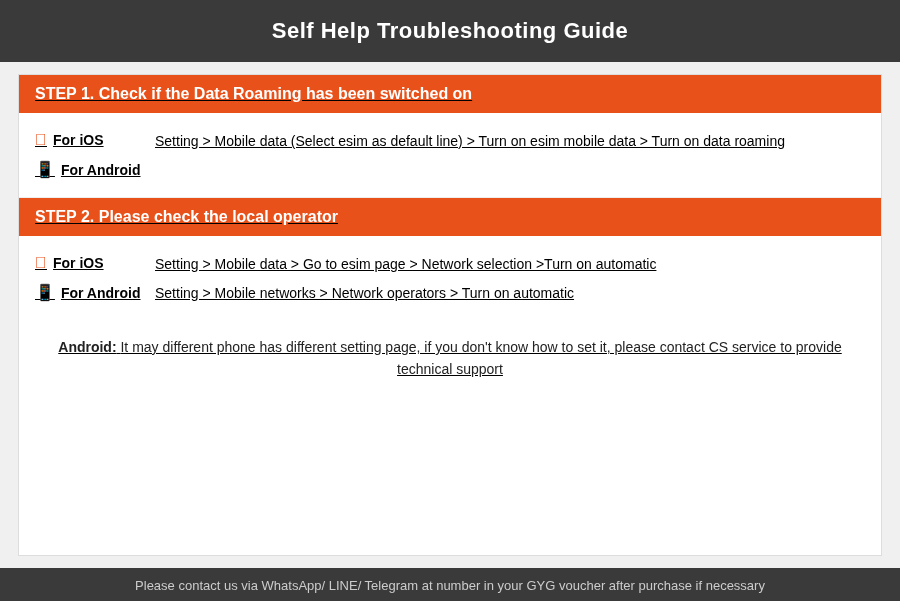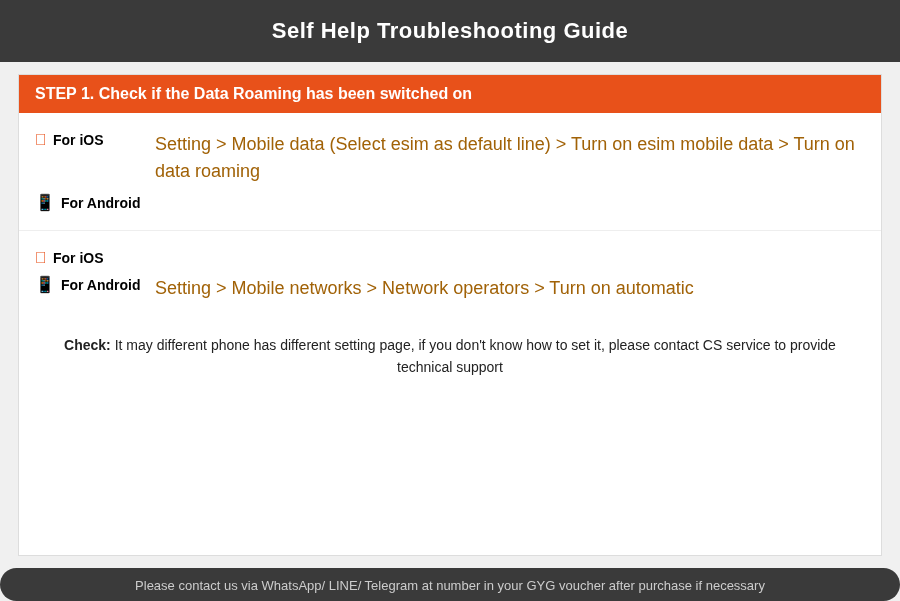--- a/index.html
+++ b/index.html
@@ -25,20 +25,21 @@
       letter-spacing: 0.5px;
     }
 
     .main-content {
       background: white;
       margin: 12px 18px;
       border: 1px solid #ddd;
       flex: 1;
       display: flex;
       flex-direction: column;
+      text-decoration: underline;
     }
 
     .step-header {
       background: #e8511a;
       color: white;
       font-size: 16px;
       font-weight: bold;
       padding: 10px 16px;
     }
 
@@ -68,22 +69,22 @@
 
     .ios-icon {
       color: #e8511a;
     }
 
     .android-icon {
       color: #e8511a;
     }
 
     .step-text {
-      font-size: 18px;
-      color: #a16207;
+      font-size: 14px;
+      color: #000000;
       line-height: 1.5;
     }
 
     .remark-section {
       padding: 14px 16px;
       font-size: 14px;
       color: #222;
       text-align: center;
       line-height: 1.6;
     }
@@ -91,21 +92,20 @@
     .remark-section strong {
       font-weight: bold;
     }
 
     .footer {
       background: #3a3a3a;
       color: #ccc;
       text-align: center;
       padding: 10px 0 8px 0;
       font-size: 13px;
-      border-radius: 25px;
     }
 
     .footer .support-line {
       color: #e8511a;
       font-size: 13px;
       margin-top: 3px;
     }
 
     .step2-rows {
       padding: 10px 16px;
@@ -133,39 +133,43 @@
       <div class="step-text">Setting &gt; Mobile data (Select esim as default line) &gt; Turn on esim mobile data &gt; Turn on data roaming</div>
     </div>
     <div class="row">
       <div class="platform-label">
         <span class="platform-icon android-icon">📱</span>
         <span>For Android</span>
       </div>
     </div>
   </div>
 
+  <div class="step-header">
+    <span>STEP 2.  Please check the local operator</span>
+  </div>
 
   <div class="step2-rows">
     <div class="row">
       <div class="platform-label">
         <span class="platform-icon ios-icon"></span>
         <span>For iOS</span>
       </div>
+      <div class="step-text">Setting &gt; Mobile data &gt; Go to esim page &gt; Network selection &gt;Turn on automatic</div>
     </div>
     <div class="row">
       <div class="platform-label">
         <span class="platform-icon android-icon">📱</span>
         <span>For Android</span>
       </div>
       <div class="step-text">Setting &gt; Mobile networks &gt; Network operators &gt; Turn on automatic</div>
     </div>
   </div>
 
   <div class="remark-section">
-    <strong>Check:</strong>
+    <strong>Android:</strong>
     <span>It may different phone has different setting page, if you don't know how to set it,  please contact CS service to provide technical support</span>
   </div>
 
 </div>
 
 <div class="footer">
   <div>Please contact us via WhatsApp/ LINE/ Telegram at number in your GYG voucher after purchase if necessary</div>
 </div>
 
 </body></html>

